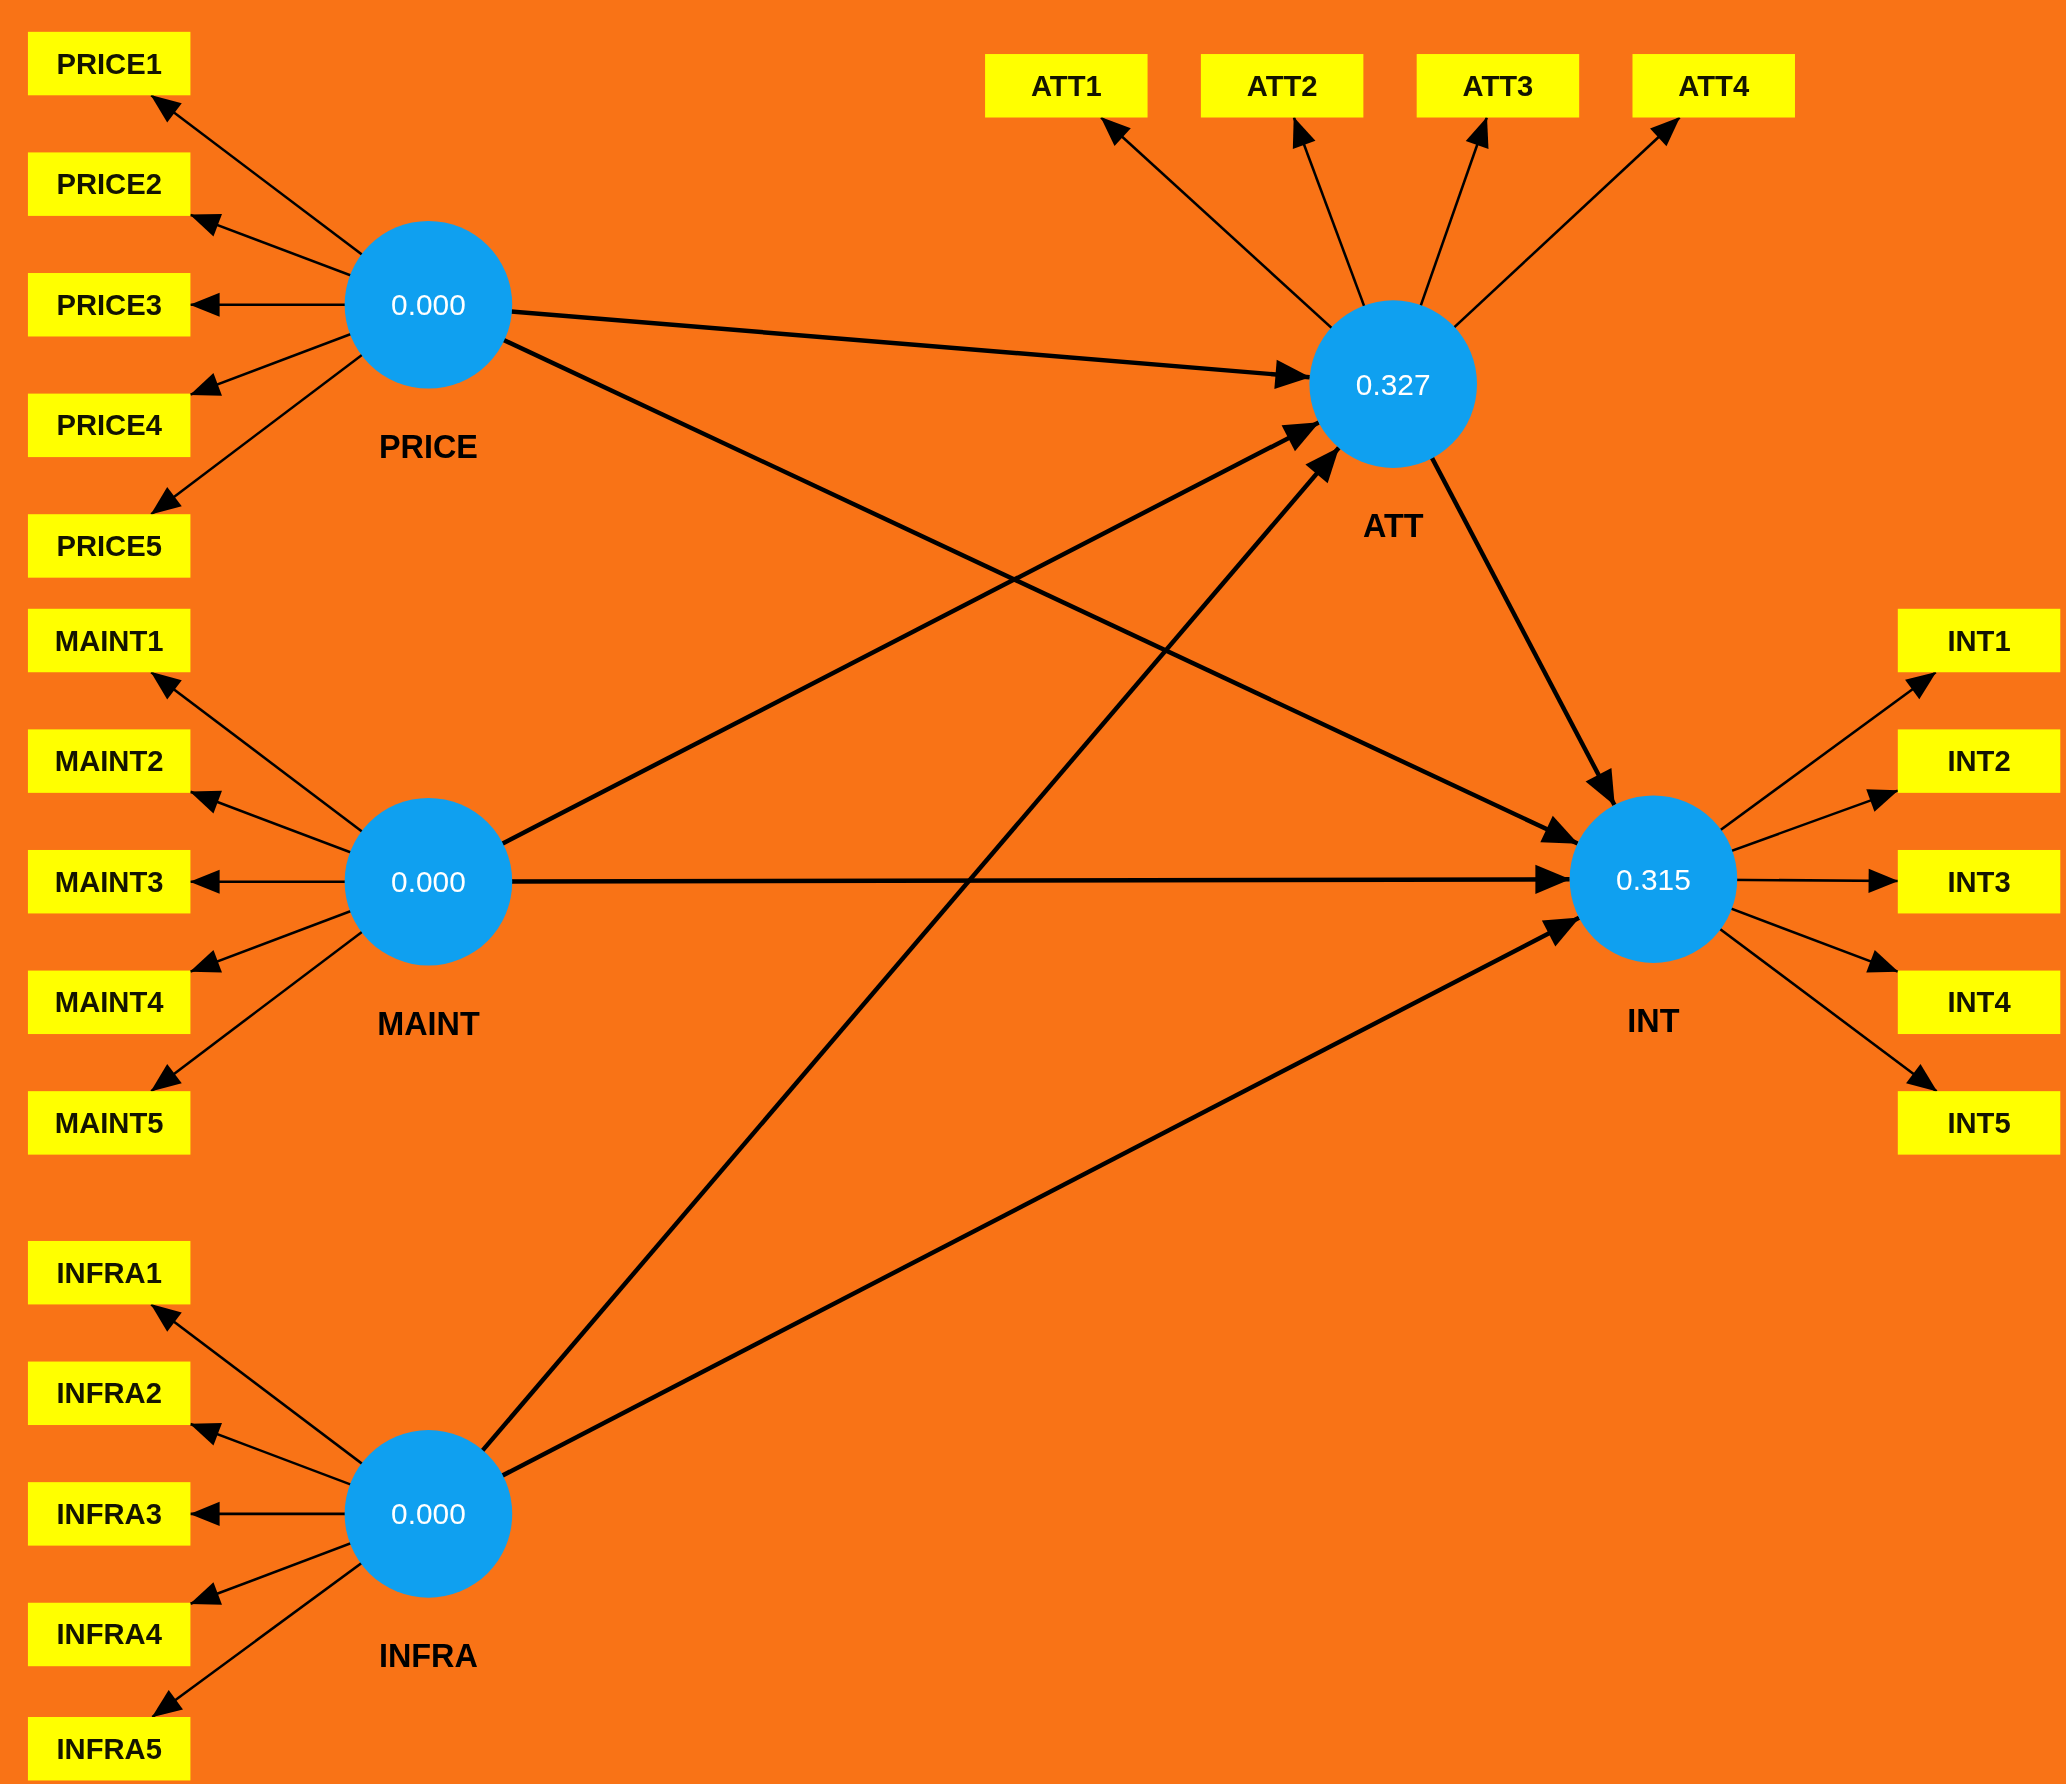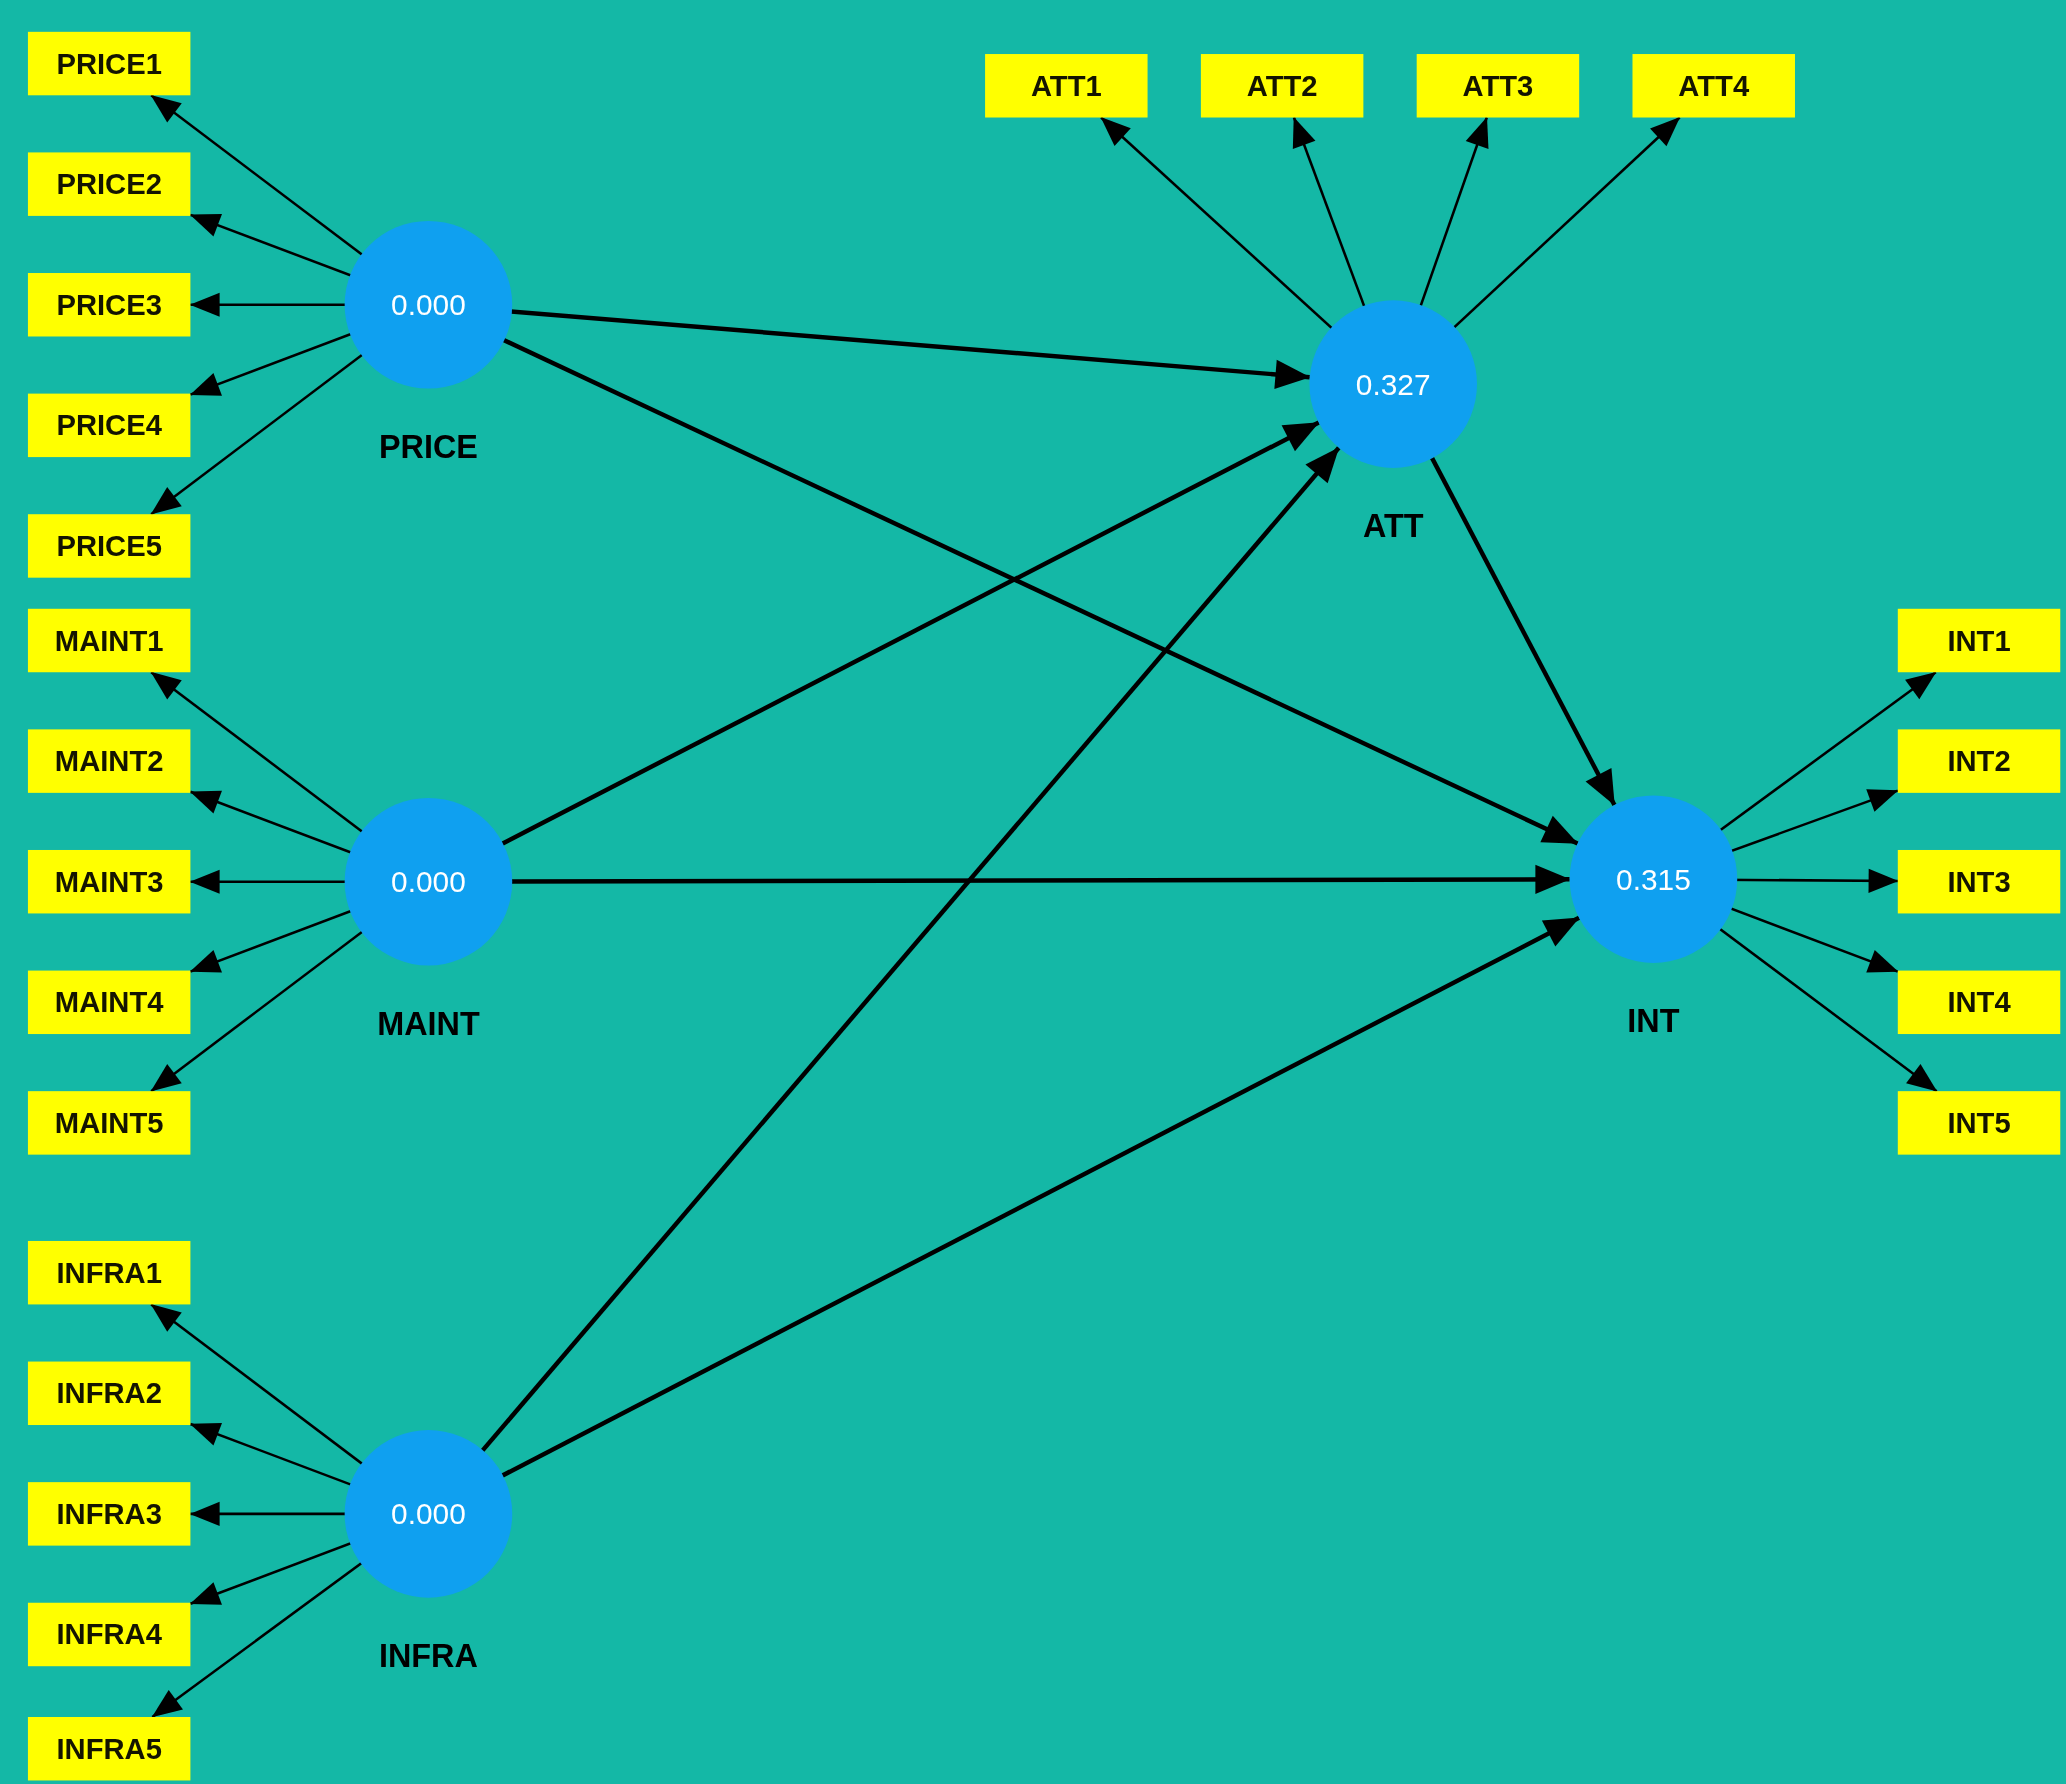--- a/index.html
+++ b/index.html
@@ -4,21 +4,21 @@
 <style>
   html, body {
     margin: 0;
     padding: 0;
     background: #ffffff;
   }
   .canvas-wrap {
     position: relative;
     width: 2066px;
     height: 1785px;
-    background: #14b8a6;
+    background: #f97316;
     overflow: hidden;
   }
   svg { display: block; }
   text {
     font-family: "Liberation Sans", "DejaVu Sans", sans-serif;
     user-select: none;
   }
   .latent-value {
     fill: #ffffff;
     font-size: 47px;

